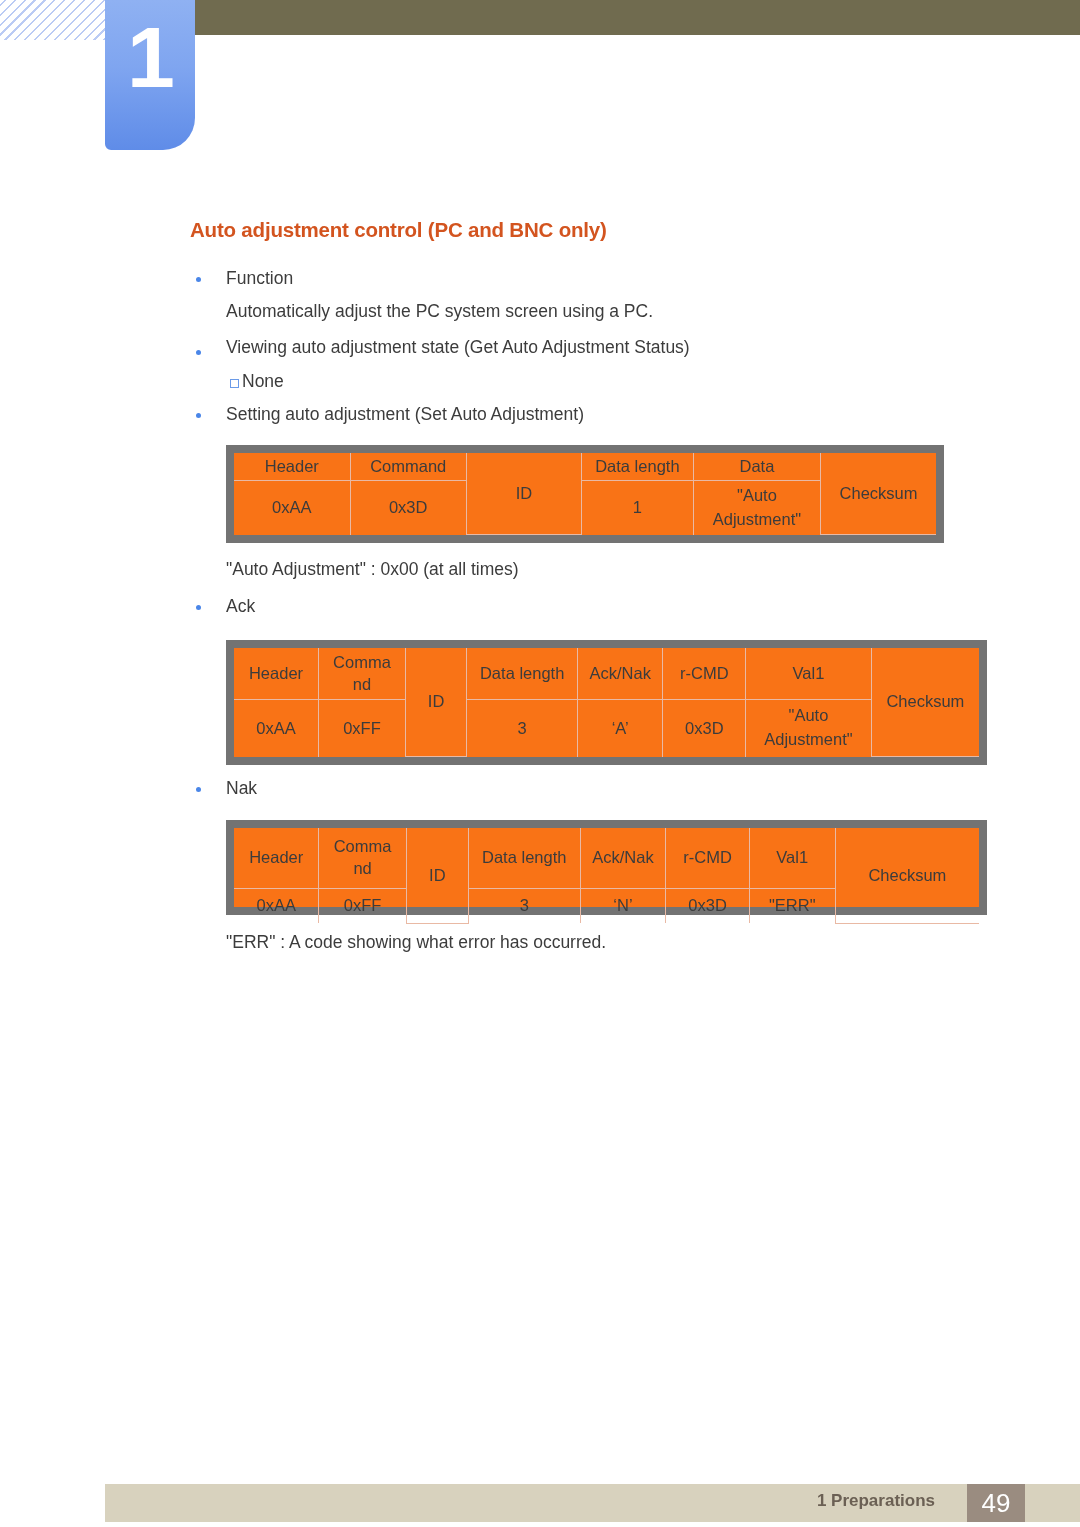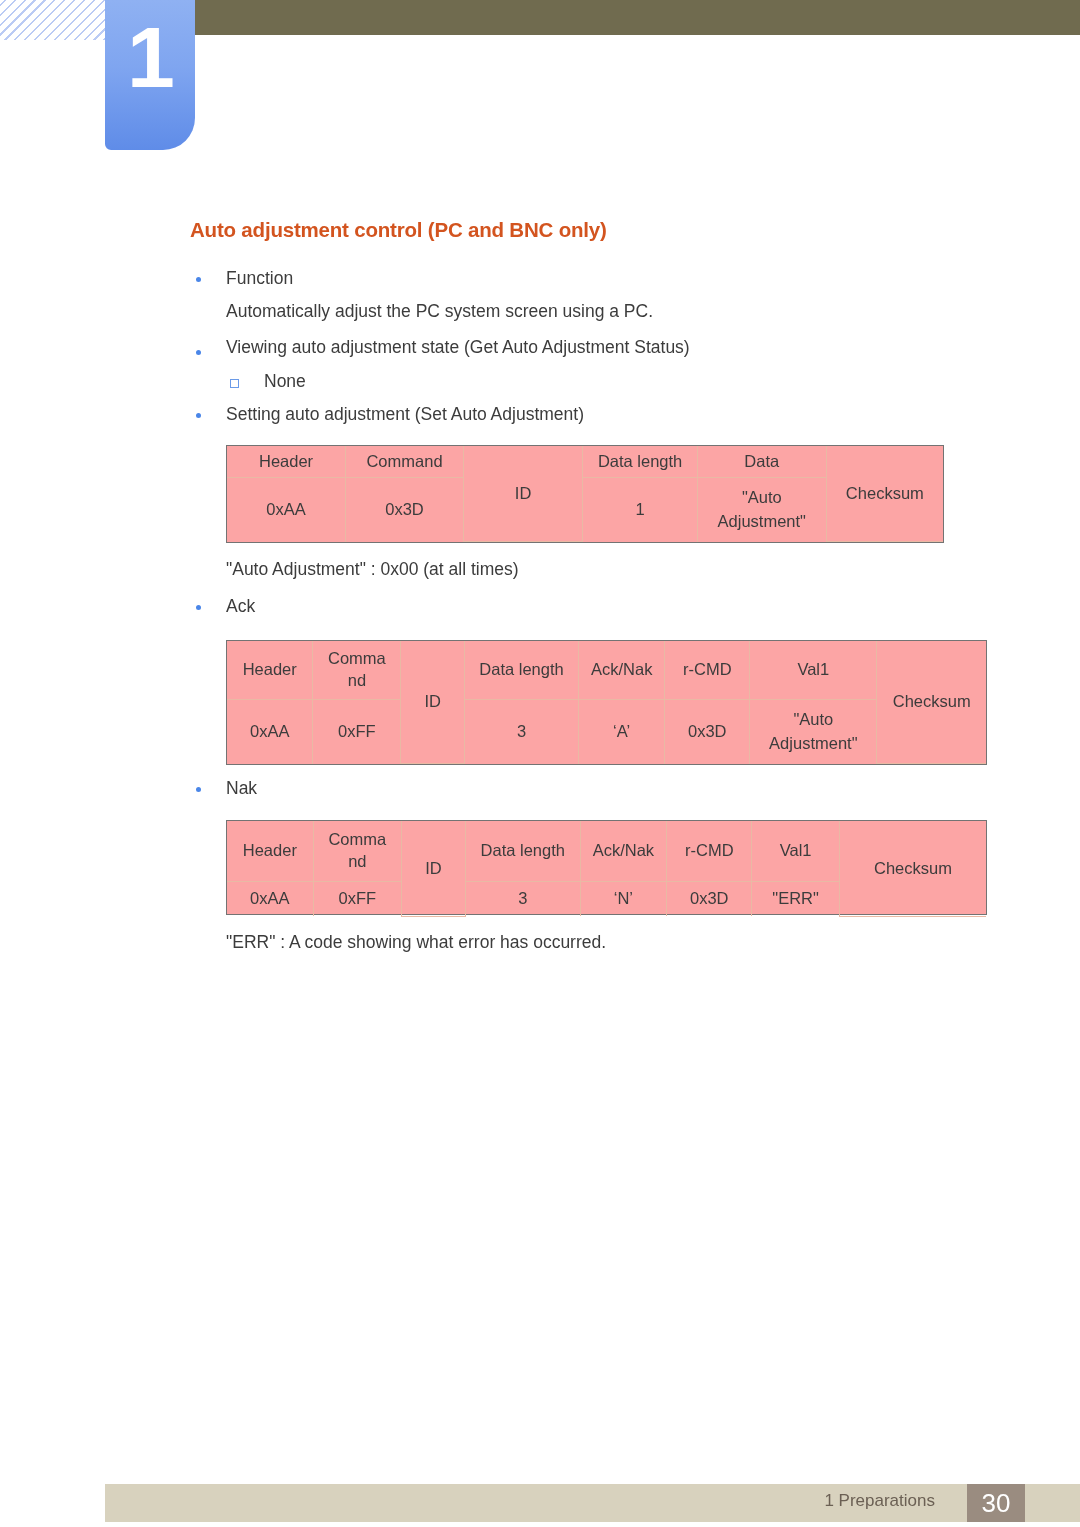--- a/index.html
+++ b/index.html
@@ -89,23 +89,23 @@
   .txt {
     font-size:17.5px;
     color:#3C3C3C;
     line-height:1.35;
     white-space:nowrap;
   }
 
   
   .ptable {
     position:absolute;
-    border:1px solid #737373;
+    border:8px solid #737373;
     border-collapse:collapse;
-    background:#fca5a5;
+    background:#f97316;
   }
   .ptable table { border-collapse:collapse; width:100%; height:100%; }
   .ptable td {
     border:1px solid #E9B9A4;
     text-align:center;
     vertical-align:middle;
     font-size:16.5px;
     color:#3C3C3C;
     line-height:1.3;
     padding:2px 3px;
@@ -117,21 +117,21 @@
 
   
   .footer { position:absolute; left:105px; top:1484px; width:975px; height:38px; }
   .footer-bar {
     position:absolute; left:0; top:0; width:975px; height:38px;
     background:#D8D2BE;
   }
   .footer-label {
     position:absolute; right:145px; top:0; height:34px;
     display:flex; align-items:center;
-    font-size:17px; font-weight:normal; color:#6B6054;
+    font-size:17px; font-weight:bold; color:#6B6054;
     white-space:nowrap;
   }
   .footer-page {
     position:absolute; left:862px; top:0; width:58px; height:38px;
     background:#9A8C80;
     display:flex; align-items:center; justify-content:center;
     color:#ffffff; font-size:26px; font-weight:normal;
   }
 </style>
 </head>
@@ -158,21 +158,21 @@
     <span class="txt">Automatically adjust the PC system screen using a PC.</span>
   </div>
 
   <div class="row" style="left:190px; top:184px;align-items:center;">
     <span class="bullet-dot"></span>
     <span class="txt" style="margin-left:20px;">Viewing auto adjustment state (Get Auto Adjustment Status)</span>
   </div>
 
   <div class="row" style="left:226px; top:218px;">
     <span class="bullet-sq"></span>
-    <span class="txt" style="margin-left:22px;">None</span>
+    <span class="txt" style="">None</span>
   </div>
 
   <div class="row" style="left:190px; top:251px;">
     <span class="bullet-dot"></span>
     <span class="txt" style="margin-left:20px;">Setting auto adjustment (Set Auto Adjustment)</span>
   </div>
 
   <div class="ptable" style="left:226px; top:293px; width:718px; height:98px;">
     <table>
       <tbody>
@@ -262,14 +262,14 @@
 
   <div class="row" style="left:226px; top:779px;">
     <span class="txt">"ERR" : A code showing what error has occurred.</span>
   </div>
 
 </div>
 
 <div class="footer">
   <div class="footer-bar"></div>
   <div class="footer-label">1 Preparations</div>
-  <div class="footer-page">30</div>
+  <div class="footer-page">49</div>
 </div>
 
 </body></html>

